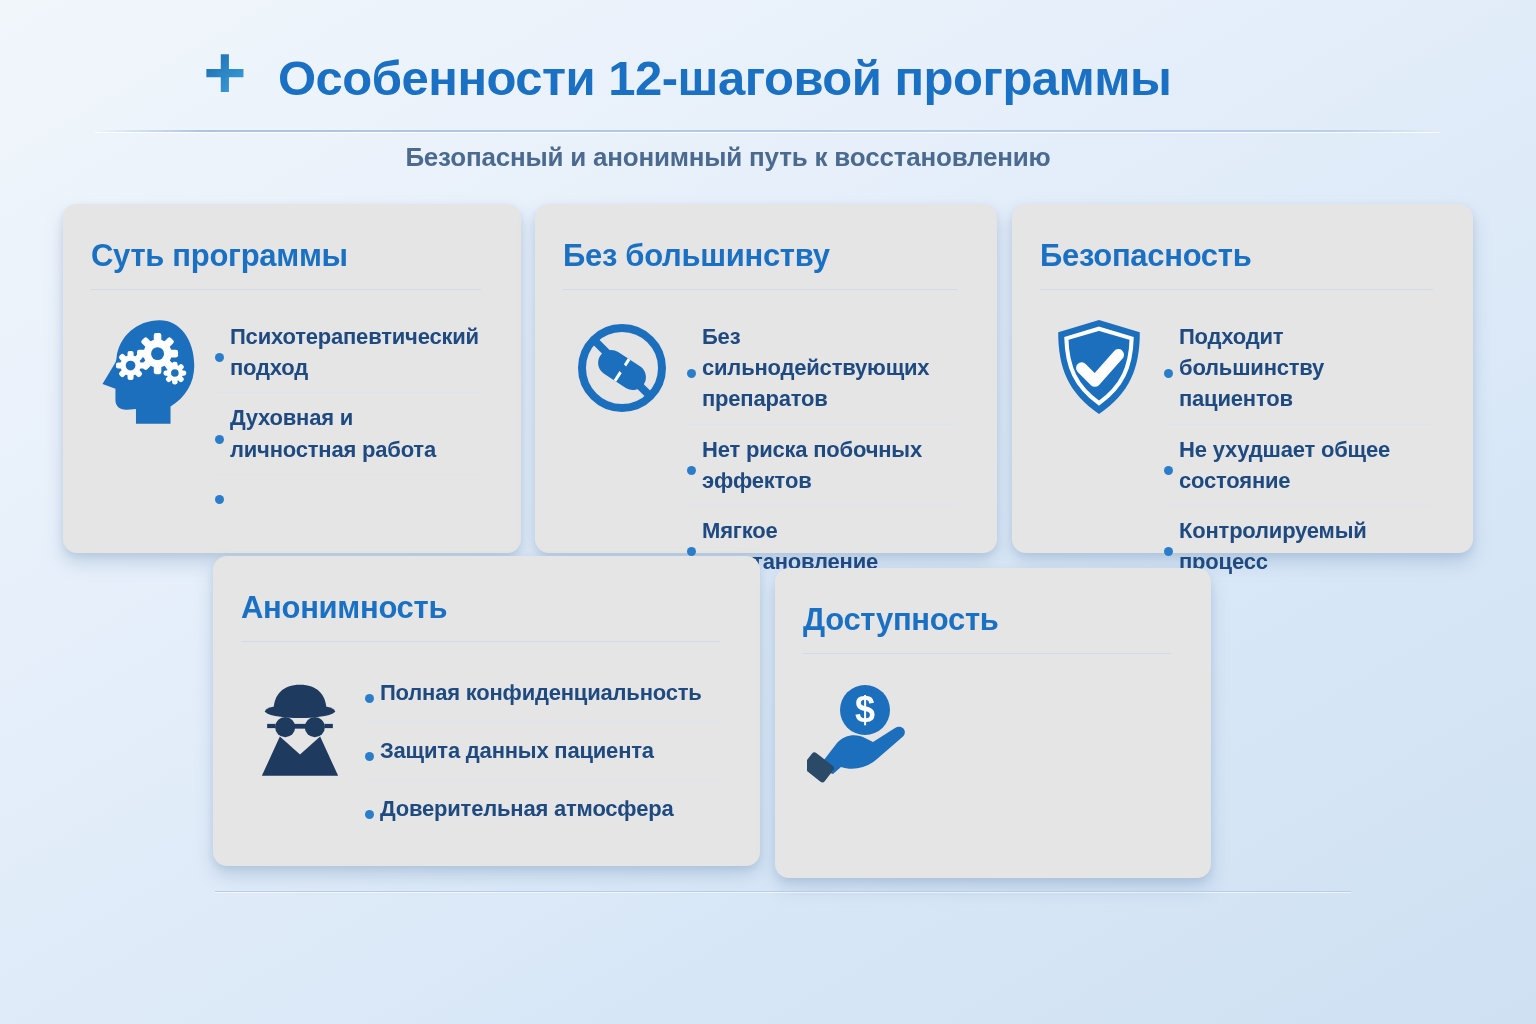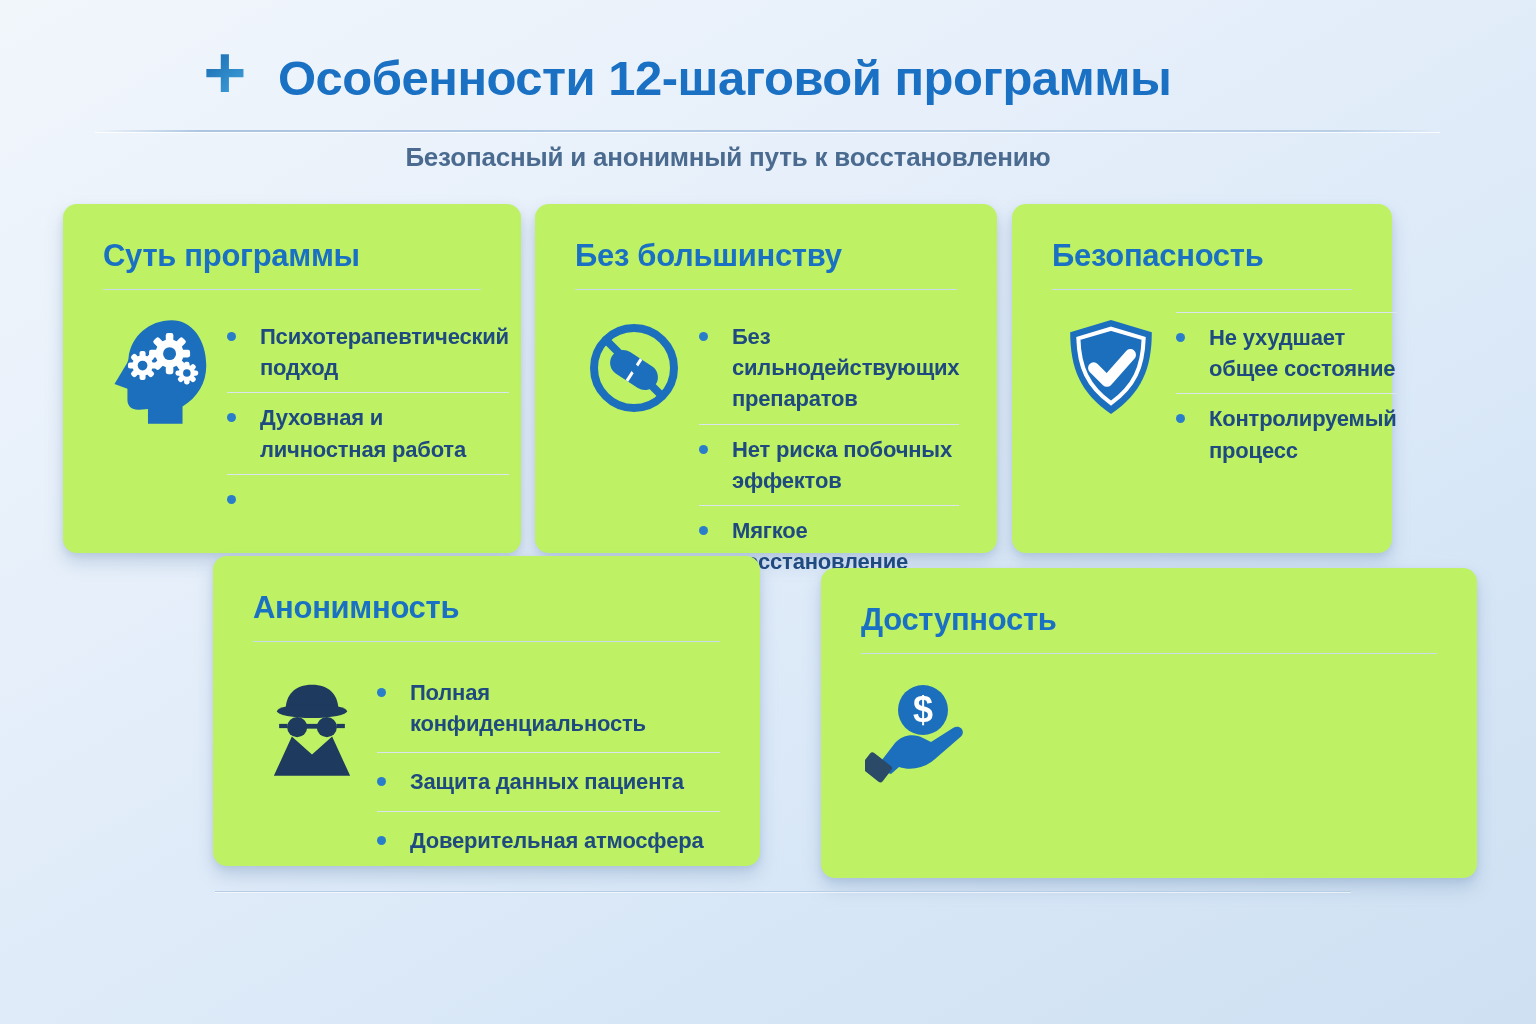--- a/index.html
+++ b/index.html
@@ -32,40 +32,40 @@
     background:linear-gradient(to right,rgba(170,196,226,0) 0%,#aac4e2 8%,#b9cfe6 92%,rgba(170,196,226,0) 100%);
     box-shadow:0 1px 0 rgba(255,255,255,.8);
   }
   .subtitle{
     position:absolute;top:142px;left:0;width:1456px;text-align:center;
     font-size:26px;font-weight:bold;color:#4a6b8f;letter-spacing:-0.2px;
   }
 
   
   .card{
-    position:absolute;background:#bef264;border-radius:14px;
+    position:absolute;background:#e5e5e5;border-radius:14px;
     box-shadow:0 10px 18px rgba(100,135,175,.28),0 3px 6px rgba(100,135,175,.15);
-    box-sizing:border-box;padding:34px 40px 28px 40px;
+    box-sizing:border-box;padding:34px 40px 28px 28px;
   }
   .card h2{margin:0;font-size:31px;font-weight:bold;color:#1a70c3;letter-spacing:-0.3px;}
   .hdiv{height:1px;background:#ccdcec;margin-top:15px;}
   .card-body{display:flex;margin-top:22px;}
   .icon-col{flex:0 0 118px;display:flex;justify-content:center;align-items:flex-start;padding-top:6px;}
   .bullets{flex:1;margin-left:6px;}
-  .bullet{display:flex;gap:24px;padding:9px 0;}
+  .bullet{display:flex;gap:6px;padding:9px 0;align-items:center;}
   .row2 .bullet{padding:13px 0;}
   .dot{flex:0 0 9px;width:9px;height:9px;border-radius:50%;background:#2a7ec9;margin-top:11px;}
   .btext{font-size:22px;font-weight:bold;color:#1e4a80;line-height:1.42;letter-spacing:-0.2px;}
   .bdiv{height:1px;background:#dbe5f0;}
 
   .c1{left:63px; top:204px;width:458px;height:349px;}
   .c2{left:535px;top:204px;width:462px;height:349px;}
-  .c3{left:1012px;top:204px;width:380px;height:349px;}
+  .c3{left:1012px;top:204px;width:461px;height:349px;}
   .c4{left:213px;top:556px;width:547px;height:310px;}
-  .c5{left:821px;top:568px;width:656px;height:310px;}
+  .c5{left:775px;top:568px;width:436px;height:310px;}
 
   .footer-divider{
     position:absolute;top:891px;left:215px;width:1136px;height:1px;
     background:#b7cde5;box-shadow:0 1px 0 rgba(255,255,255,.6);
   }
 </style>
 </head>
 <body>
 
 <div class="canvas">
@@ -167,20 +167,24 @@
     <div class="hdiv"></div>
     <div class="card-body">
       <div class="icon-col">
         <svg width="102" height="102" viewBox="0 0 100 100">
           <path d="M50 2 90 14c0 35-10 60-40 80C20 74 10 49 10 14Z" fill="#1c6fbd"></path>
           <path d="M50 10.5 82 20c-.8 28-9 47-32 63.5C27 67 18.8 48 18 20Z" fill="none" stroke="#ffffff" stroke-width="4"></path>
           <path d="M33 49 46 62 69 36" fill="none" stroke="#ffffff" stroke-width="11" stroke-linecap="round" stroke-linejoin="round"></path>
         </svg>
       </div>
       <div class="bullets">
+        <div class="bullet">
+          <span class="dot"></span>
+          <span class="btext">Подходит большинству пациентов</span>
+        </div>
         <div class="bdiv"></div>
         <div class="bullet">
           <span class="dot"></span>
           <span class="btext">Не ухудшает общее состояние</span>
         </div>
         <div class="bdiv"></div>
         <div class="bullet">
           <span class="dot"></span>
           <span class="btext">Контролируемый процесс</span>
         </div>

